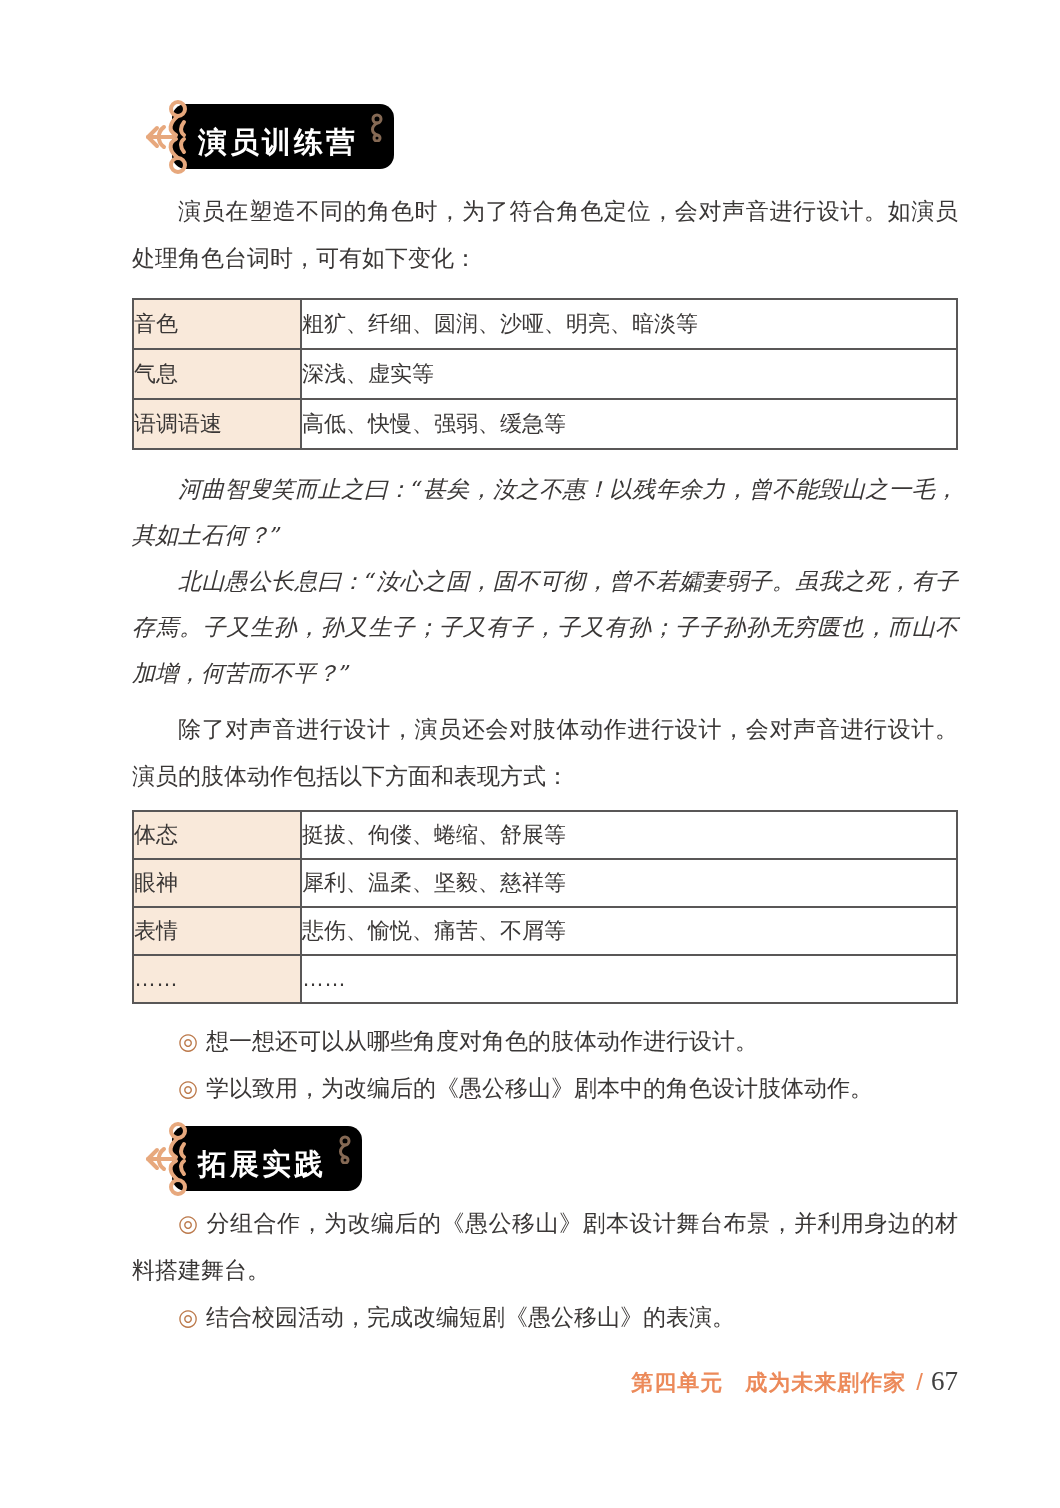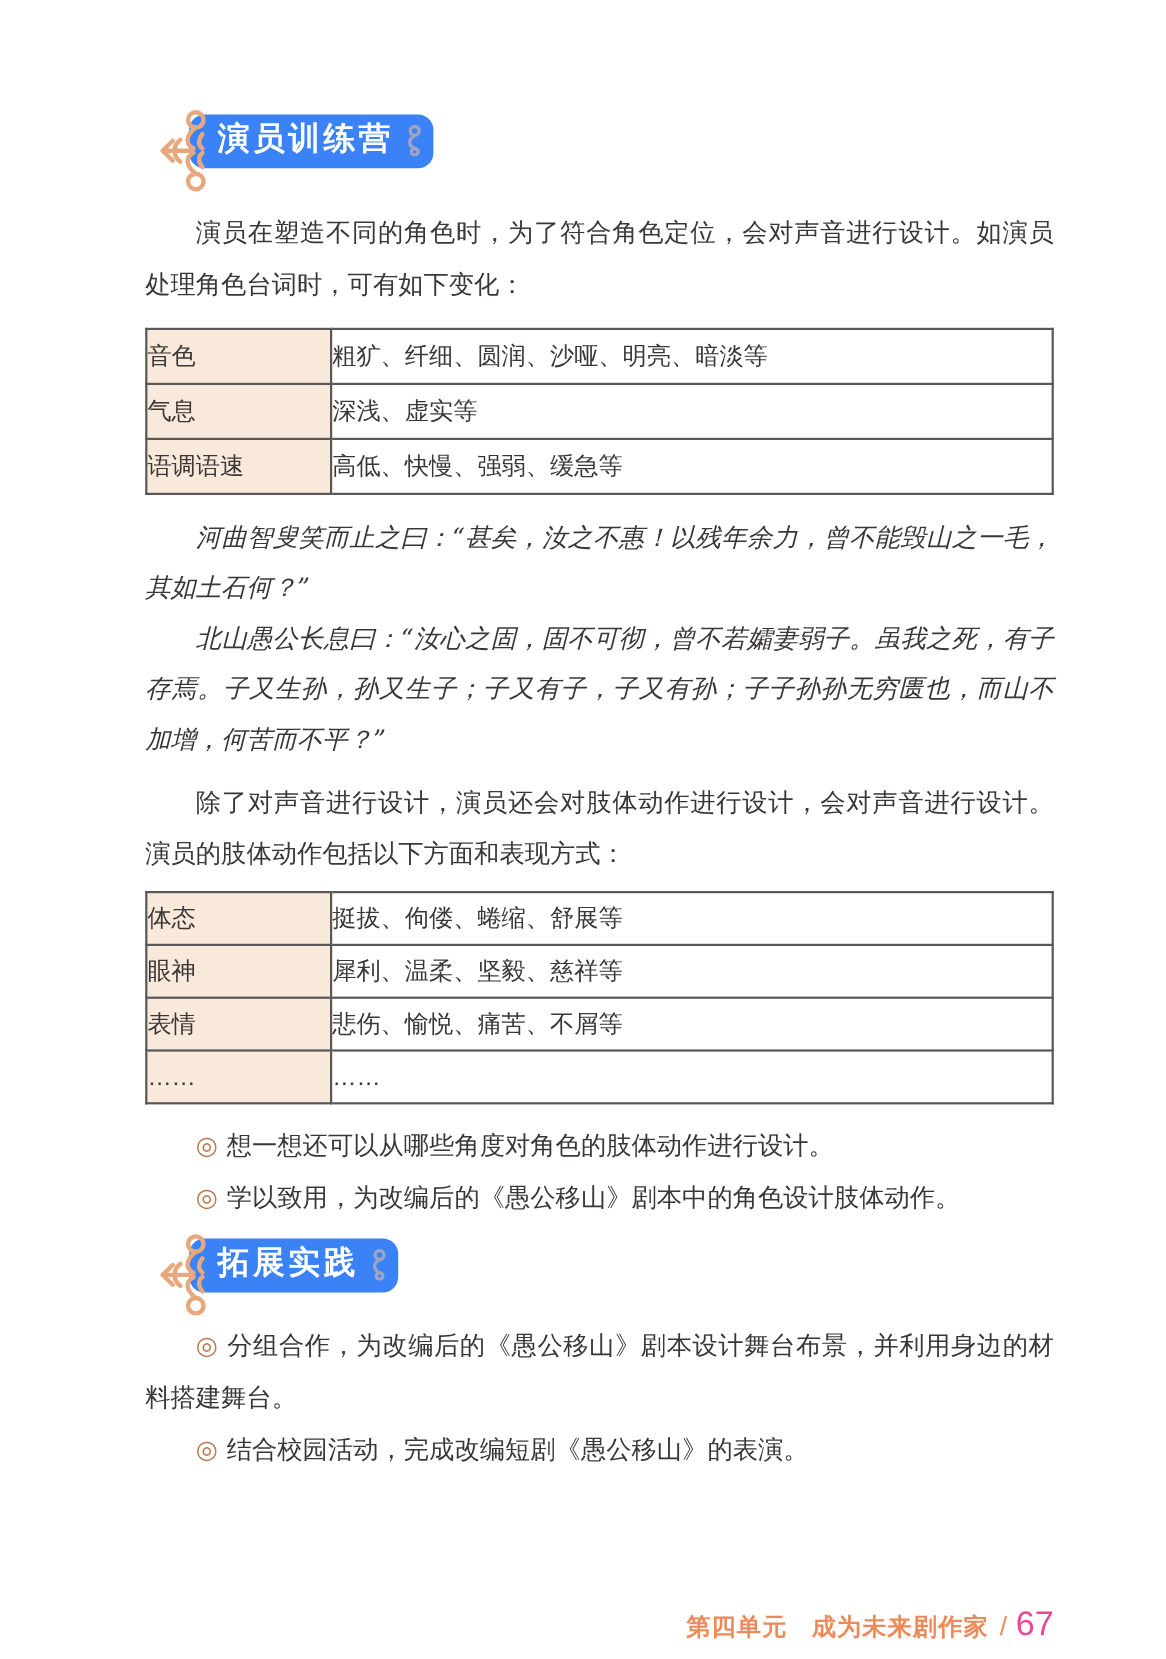--- a/index.html
+++ b/index.html
@@ -16,23 +16,23 @@
     width: 1060px; height: 1508px;
     padding: 104px 102px 0 132px;
   }
 
   
   .badge-row { position: relative; height: 44px; margin-bottom: 40px; }
   .badge {
     position: relative;
     display: inline-block;
     margin-left: 40px;
-    background: #3b82f6;
+    background: #000000;
     border-radius: 14px;
-    padding: 7px 36px 7px 26px;
+    padding: 23px 36px 7px 26px;
     line-height: 30px;
   }
   .badge-label {
     color: #ffffff;
     font-size: 29px;
     font-weight: bold;
     letter-spacing: 3px;
     font-family: "Liberation Sans", sans-serif;
   }
   .badge-swirl {
@@ -88,33 +88,33 @@
   table.spec col.c1 { width: 168px; }
   table.spec td.hcell { background: #f9e9da; }
   .tbl-voice { margin: 16px 0 16px; }
   .tbl-voice td { height: 50px; }
   .tbl-body  { margin: 10px 0 14px; padding-left: 12px; }
   .tbl-body td { height: 48px; }
 
   
   .footer {
     position: absolute;
-    top: 1458px; right: 102px;
+    top: 1366px; right: 102px;
     white-space: nowrap;
     display: flex; align-items: baseline;
   }
   .footer .unit, .footer .title {
     color: #ec8a5a; font-weight: bold; font-size: 22px;
     letter-spacing: 1px;
   }
   .footer .gap { display: inline-block; width: 22px; }
   .footer .sep { color: #ec8a5a; font-size: 24px; margin: 0 8px 0 10px; font-weight: normal; }
   .footer .pagenum {
-    color: #ec4899; font-size: 31px;
-    font-family: Liberation Sans, sans-serif; font-weight: normal;
+    color: #404040; font-size: 27px;
+    font-family: Liberation Serif, serif; font-weight: normal;
   }
 
   .spacer-before-badge2 { height: 14px; }
 </style>
 </head>
 <body>
 
 <div class="page">
 
   <div class="badge-row">

